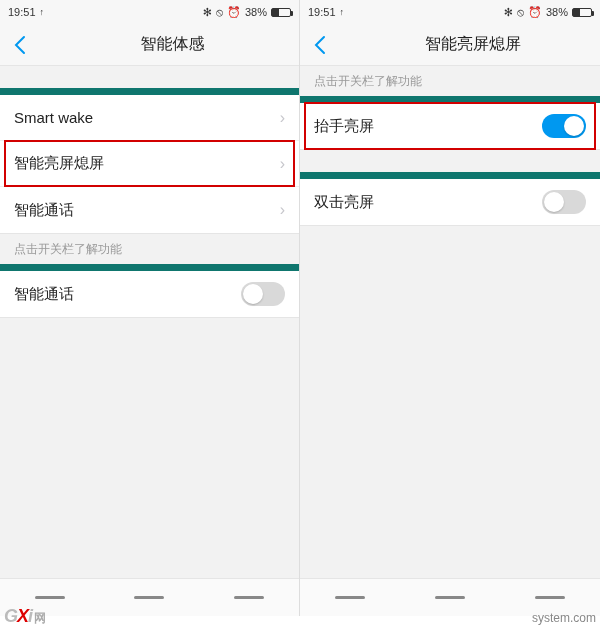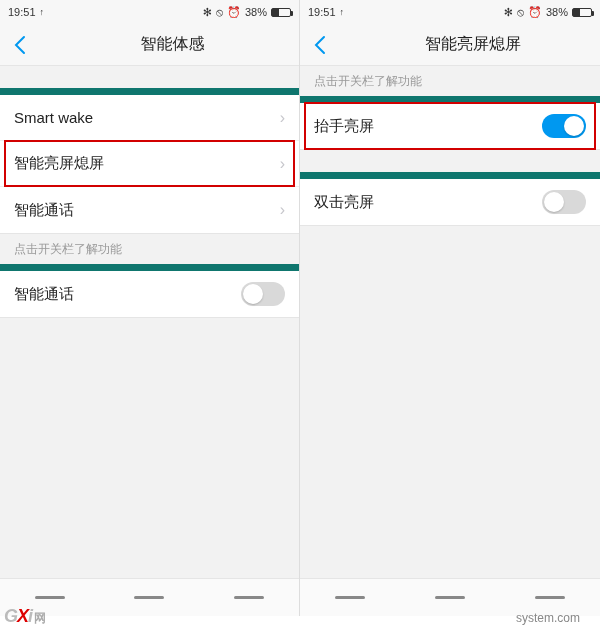--- a/index.html
+++ b/index.html
@@ -189,21 +189,21 @@
       font-weight: bold;
       color: #bbb;
       font-style: italic;
       letter-spacing: -1px;
       margin-top: 12px;
     }
     .watermark-left .red { color: #d00; }
     .watermark-left .small { font-size: 12px; font-style: normal; color: #aaa; margin-left: 2px; }
     .watermark-right {
       position: absolute;
-      right: 20px;
+      right: 4px;
       bottom: 2px;
       font-size: 12px;
       color: #888;
     }
   </style>
 </head>
 <body>
 
 <div class="panels">
 

